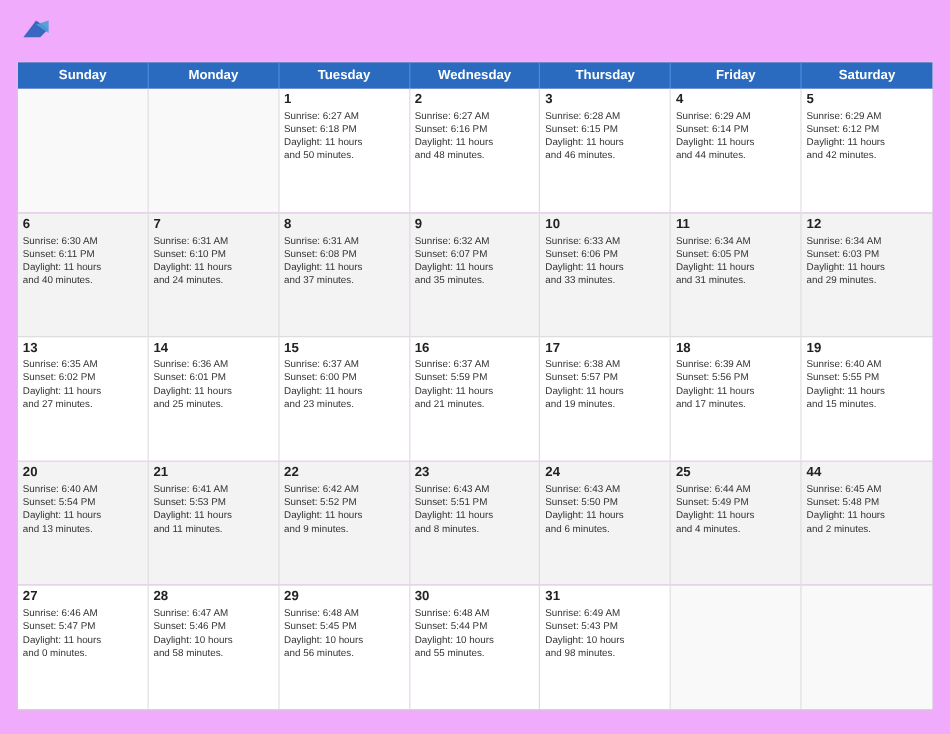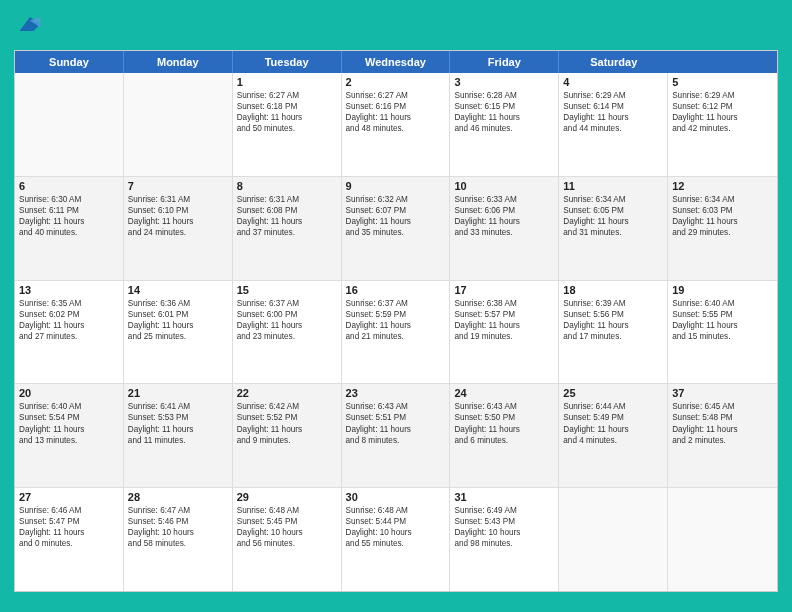--- a/index.html
+++ b/index.html
@@ -6,21 +6,21 @@
     body {
       font-family: Arial, sans-serif;
       background: #fff;
       width: 792px;
       height: 612px;
       overflow: hidden;
     }
     .page {
       width: 792px;
       height: 612px;
-      background: #14b8a6;
+      background: #f0abfc;
       display: flex;
       flex-direction: column;
       padding: 10px 14px 20px 14px;
     }
     .header {
       display: flex;
       justify-content: space-between;
       align-items: flex-start;
       margin-bottom: 8px;
     }
@@ -130,20 +130,21 @@
       <div class="location-title"></div>
     </div>
   </div>
 
   <div class="calendar">
     <div class="cal-header">
     <div class="cal-header-cell">Sunday</div>
         <div class="cal-header-cell">Monday</div>
         <div class="cal-header-cell">Tuesday</div>
         <div class="cal-header-cell">Wednesday</div>
+        <div class="cal-header-cell">Thursday</div>
         <div class="cal-header-cell">Friday</div>
         <div class="cal-header-cell">Saturday</div>
       </div>
     <div class="cal-body">
     <div class="cal-row">
           <div class="cal-cell empty"></div>
           <div class="cal-cell empty"></div>
           <div class="cal-cell">
             <div class="day-number">1</div>
             <div class="cell-line">Sunrise: 6:27 AM</div>
@@ -319,21 +320,21 @@
             <div class="cell-line">and 6 minutes.</div>
           </div>
           <div class="cal-cell alt-row">
             <div class="day-number">25</div>
             <div class="cell-line">Sunrise: 6:44 AM</div>
             <div class="cell-line">Sunset: 5:49 PM</div>
             <div class="cell-line">Daylight: 11 hours</div>
             <div class="cell-line">and 4 minutes.</div>
           </div>
           <div class="cal-cell alt-row">
-            <div class="day-number">37</div>
+            <div class="day-number">44</div>
             <div class="cell-line">Sunrise: 6:45 AM</div>
             <div class="cell-line">Sunset: 5:48 PM</div>
             <div class="cell-line">Daylight: 11 hours</div>
             <div class="cell-line">and 2 minutes.</div>
           </div>
         </div>
         <div class="cal-row">
           <div class="cal-cell">
             <div class="day-number">27</div>
             <div class="cell-line">Sunrise: 6:46 AM</div>

